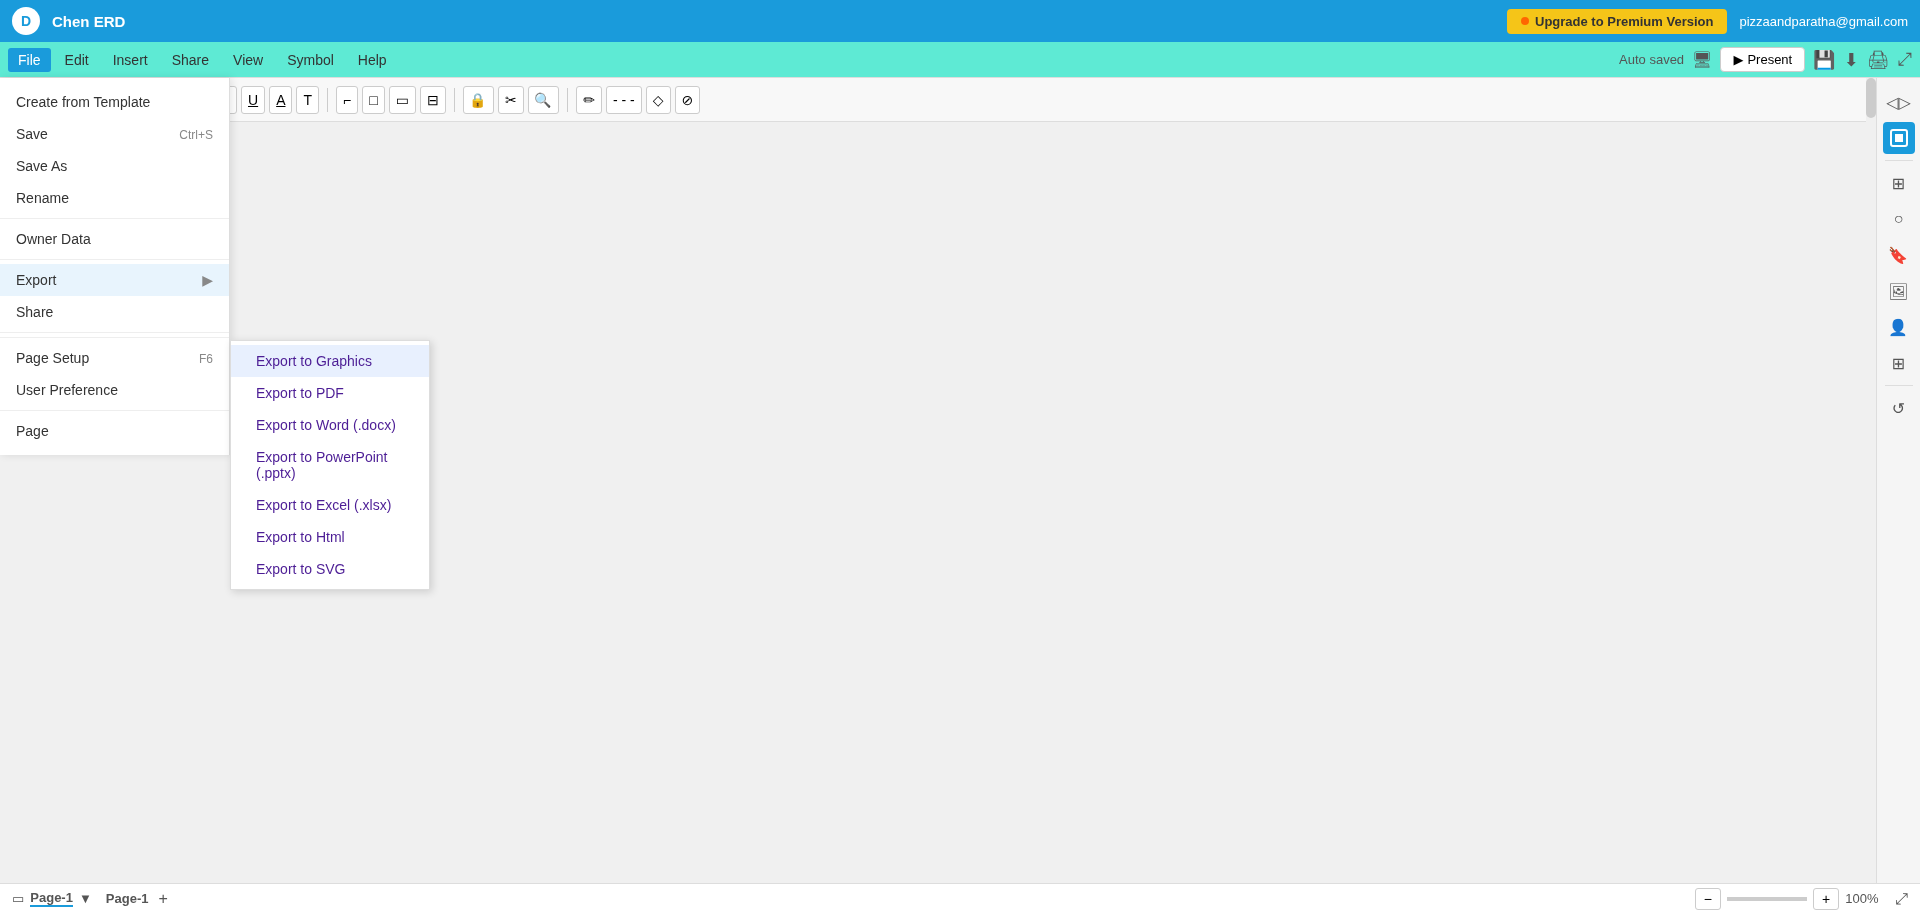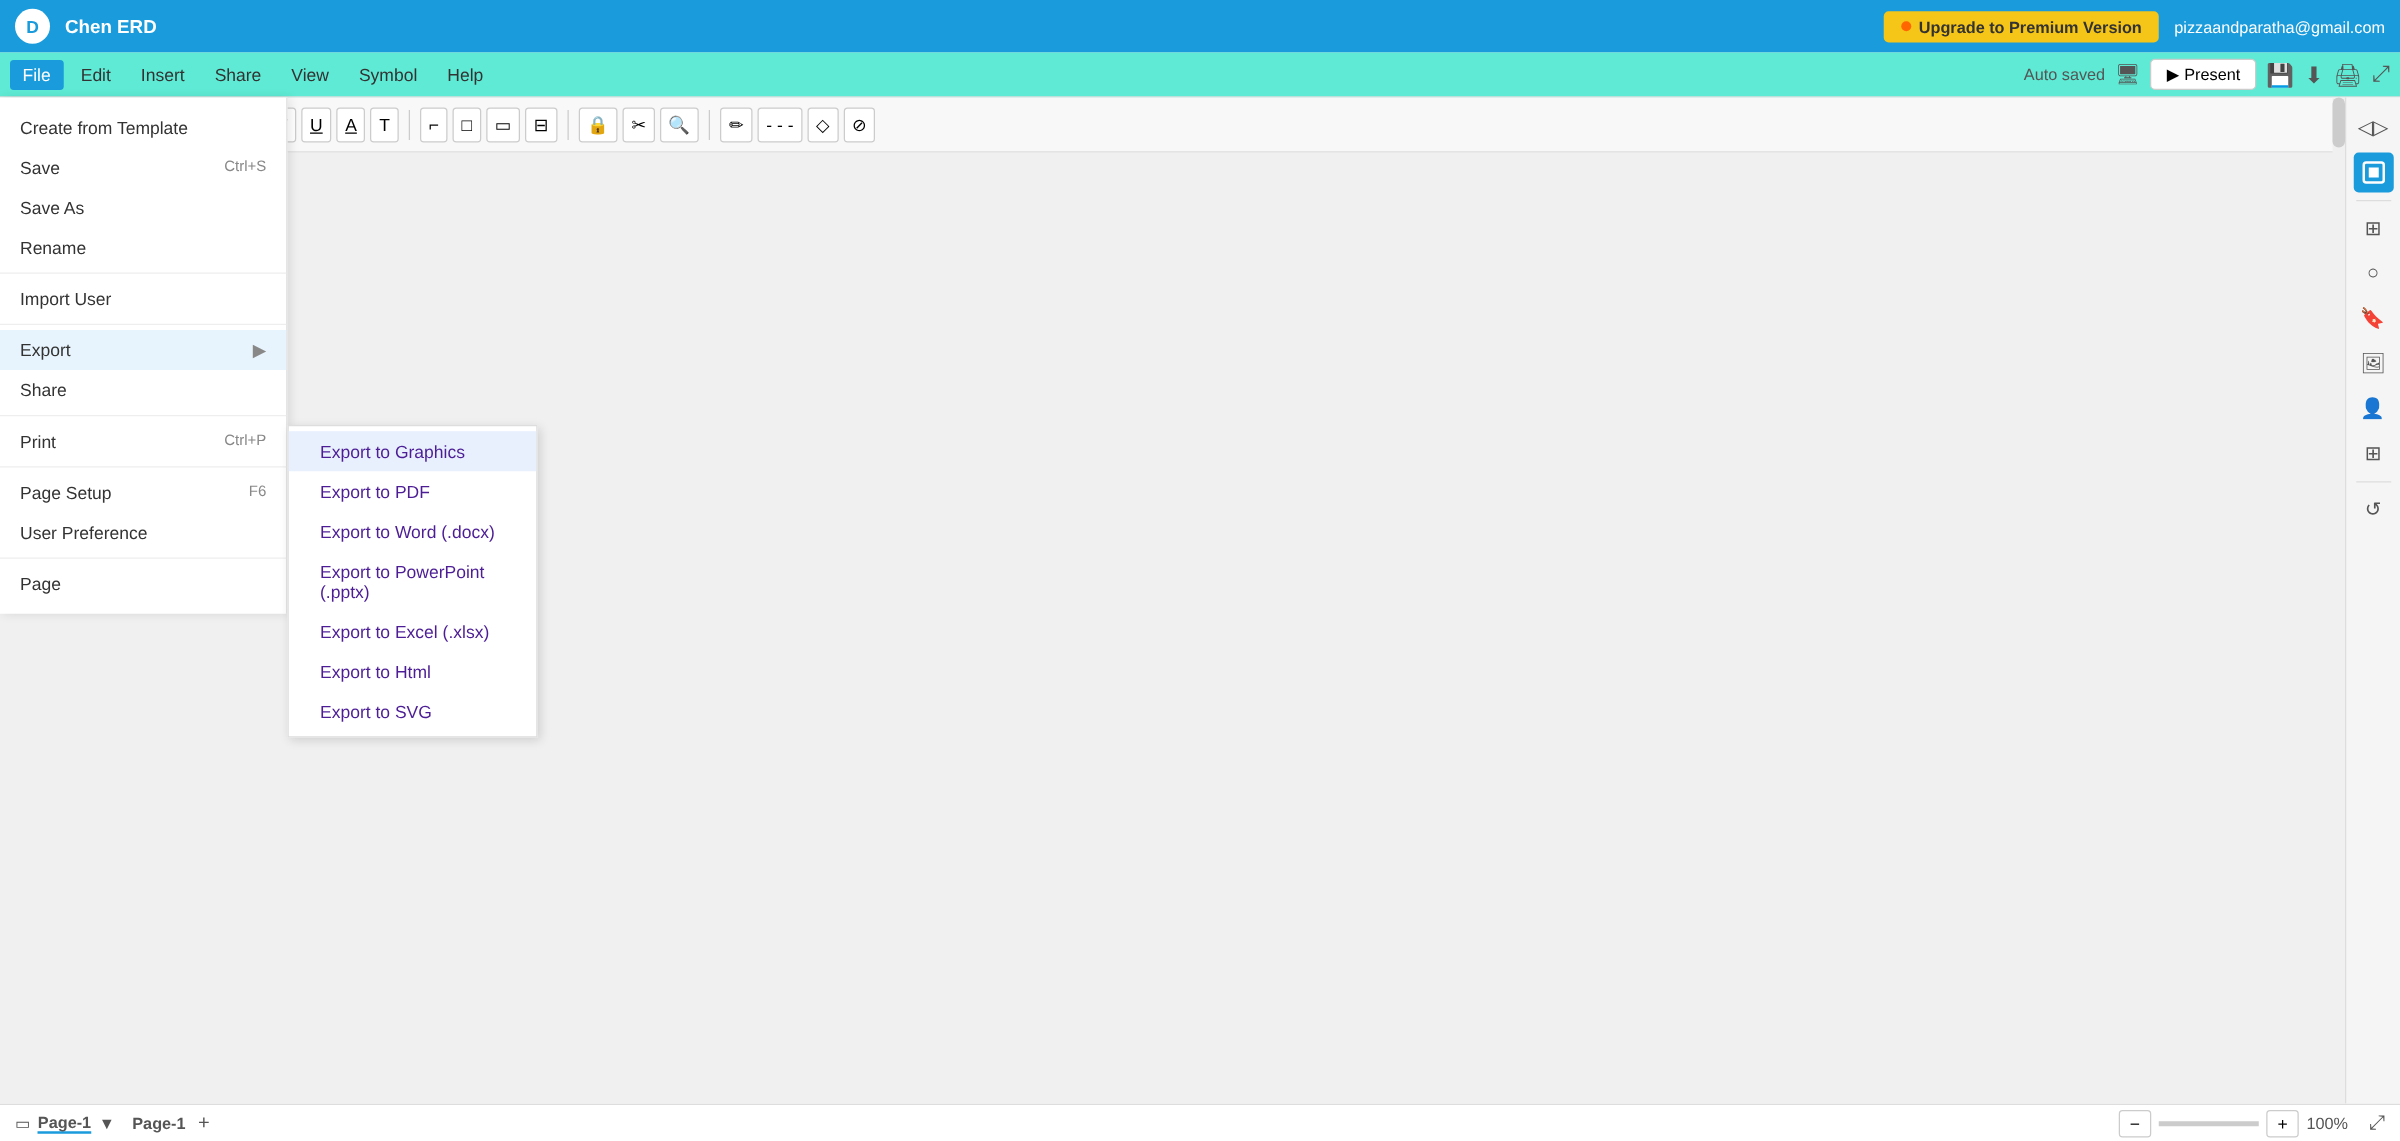--- a/index.html
+++ b/index.html
@@ -42,21 +42,21 @@
     }
     .tb-btn { padding: 2px 6px; border: 1px solid #ccc; background: white; border-radius: 3px; cursor: pointer; font-size: 14px; height: 28px; }
     .tb-separator { width: 1px; height: 24px; background: #ccc; margin: 0 4px; }
 
     
     .file-menu {
       position: absolute; top: 78px; left: 0; width: 230px; background: white; border-right: 1px solid #ddd; z-index: 100; box-shadow: 2px 0 8px rgba(0,0,0,0.1);
       padding: 8px 0;
     }
     .file-menu-item {
-      display: flex; align-items: flex-start; justify-content: space-between; padding: 8px 16px; font-size: 14px; cursor: pointer; color: #333;
+      display: flex; align-items: flex-end; justify-content: space-between; padding: 8px 16px; font-size: 14px; cursor: pointer; color: #333;
     }
     .file-menu-item .shortcut { color: #888; font-size: 12px; }
     .file-menu-item .arrow { color: #888; }
     .file-menu-separator { height: 1px; background: #eee; margin: 4px 0; }
 
     
     .export-submenu {
       position: absolute; top: 340px; left: 230px; width: 200px; background: white; border: 1px solid #ddd; box-shadow: 2px 2px 8px rgba(0,0,0,0.15); z-index: 200; padding: 4px 0;
     }
     .export-submenu-item {
@@ -187,35 +187,31 @@
     <span class="shortcut">Ctrl+S</span>
   </div>
   <div class="file-menu-item">
     <span>Save As</span>
   </div>
   <div class="file-menu-item">
     <span>Rename</span>
   </div>
   <div class="file-menu-separator"></div>
   <div class="file-menu-item">
-    <span>Import User</span>
+    <span>Owner Data</span>
   </div>
   <div class="file-menu-separator"></div>
   <div class="file-menu-item highlight">
     <span>Export</span>
     <span class="arrow">▶</span>
   </div>
   <div class="file-menu-item">
     <span>Share</span>
   </div>
   <div class="file-menu-separator"></div>
-  <div class="file-menu-item">
-    <span>Print</span>
-    <span class="shortcut">Ctrl+P</span>
-  </div>
   <div class="file-menu-separator"></div>
   <div class="file-menu-item">
     <span>Page Setup</span>
     <span class="shortcut">F6</span>
   </div>
   <div class="file-menu-item">
     <span>User Preference</span>
   </div>
   <div class="file-menu-separator"></div>
   <div class="file-menu-item">

